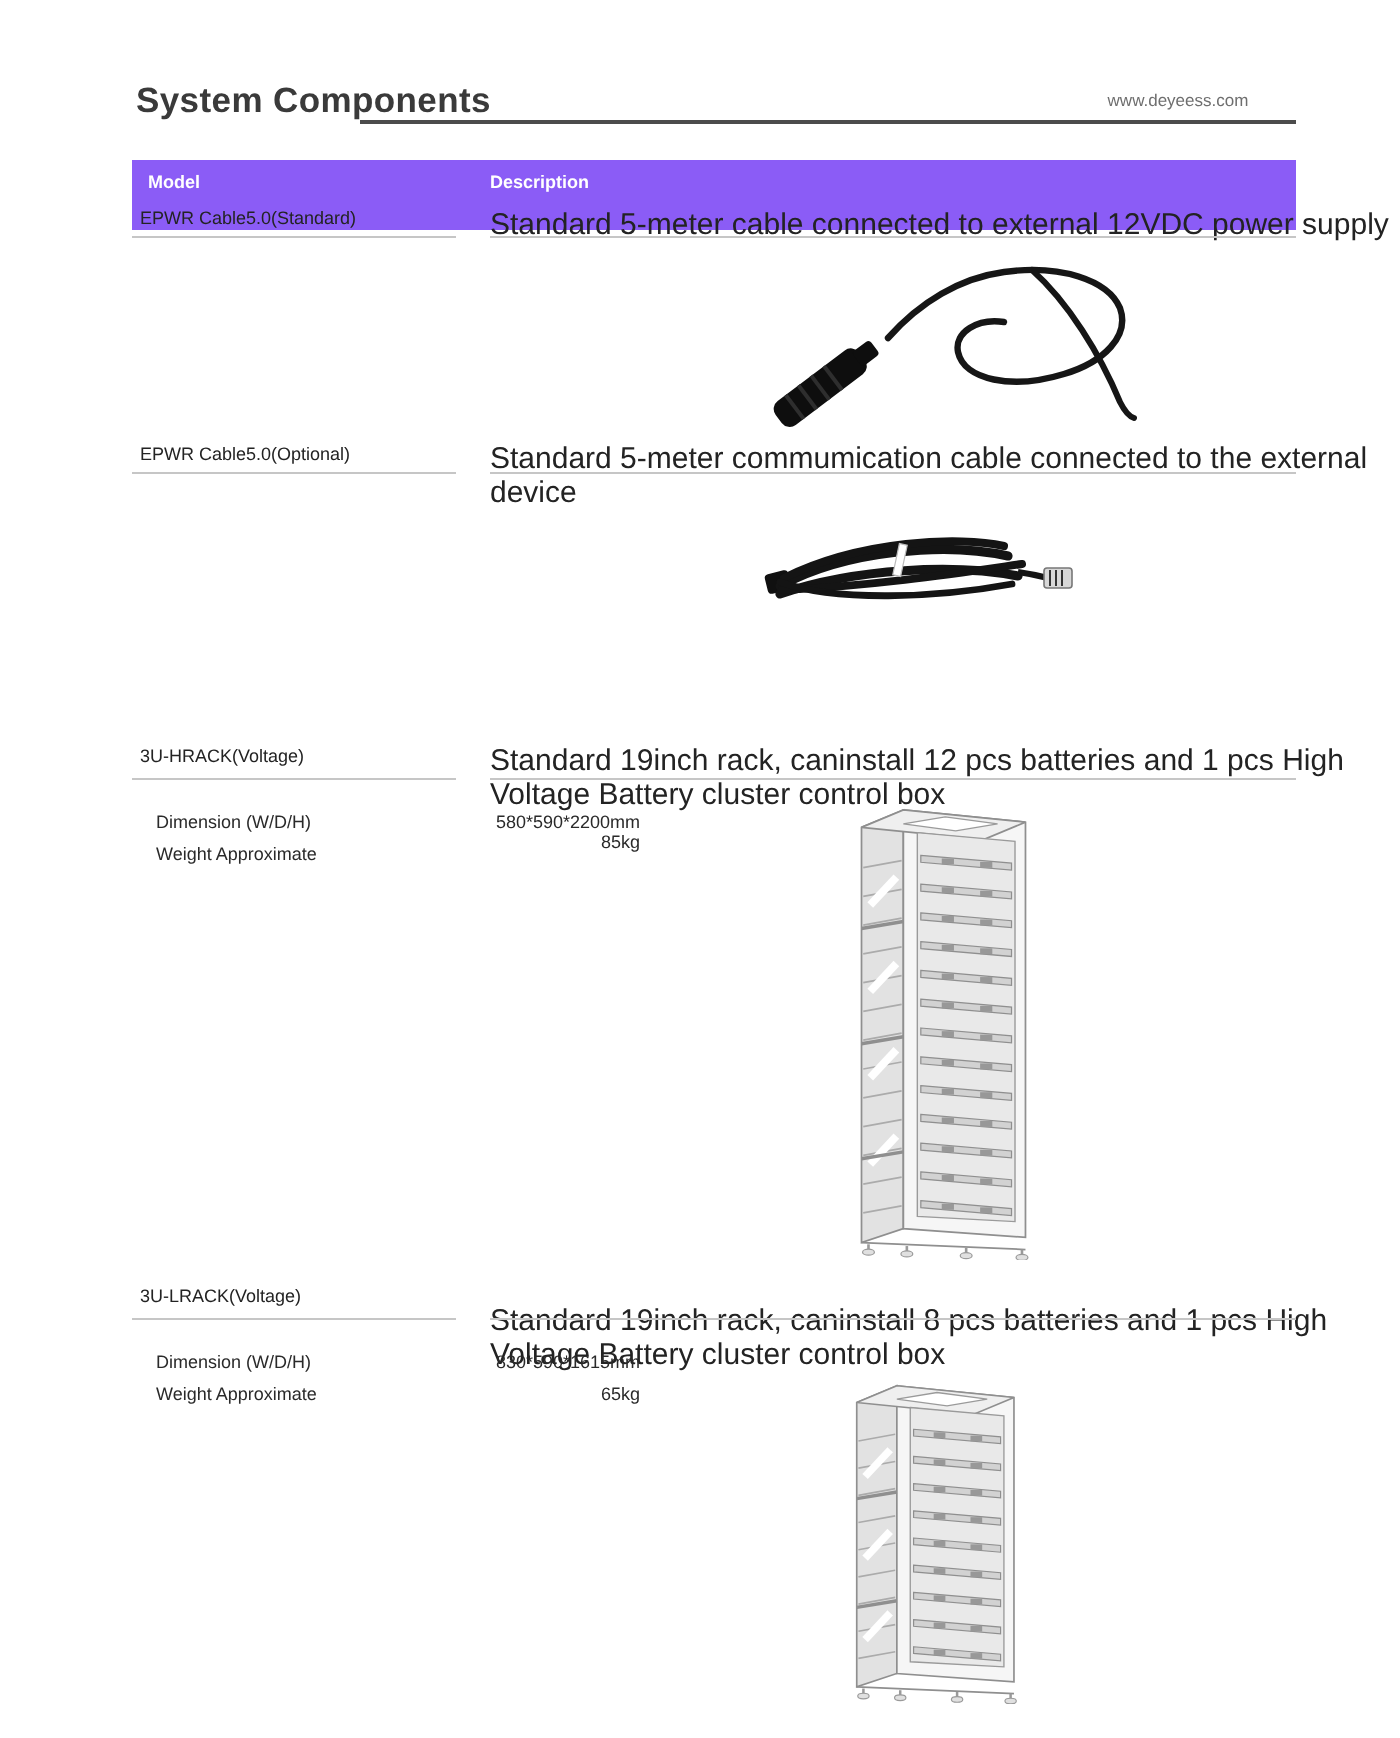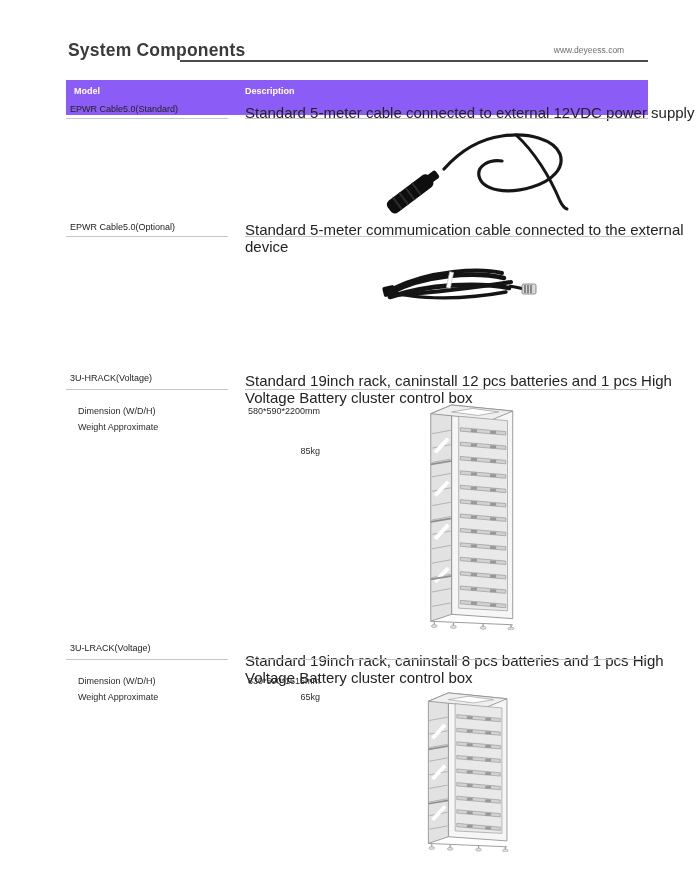--- a/index.html
+++ b/index.html
@@ -75,21 +75,21 @@
 </div>
 
 <div class="abs model-cell" style="top:373px">3U-HRACK(Voltage)</div>
 <div class="abs desc-cell" style="top:372px">Standard 19inch rack, caninstall 12 pcs batteries  and 1 pcs High Voltage Battery cluster control box</div>
 <div class="abs rule-model" style="top:389px"></div>
 <div class="abs rule-desc" style="top:389px"></div>
 
 <div class="abs spec-label" style="top:406px">Dimension (W/D/H)</div>
 <div class="abs spec-value" style="top:406px">580*590*2200mm</div>
 <div class="abs spec-label" style="top:422px">Weight Approximate</div>
-<div class="abs spec-value" style="top:446px">85kg</div>
+<div class="abs spec-value" style="top:416px">85kg</div>
 
 <div class="abs" style="left:422px;top:398px;width:96px;height:232px">
   <svg class="rack-svg" viewBox="0 0 110 266" width="96" height="232">
       <polygon points="10,18 34,8 34,248 10,256" fill="#e2e2e2" stroke="#8f8f8f" stroke-width="1"></polygon>
       <polygon points="34,8 104,15 104,253 34,248" fill="#f6f6f6" stroke="#8f8f8f" stroke-width="1"></polygon>
       <polygon points="10,18 34,8 104,15 80,25" fill="#efefef" stroke="#8f8f8f" stroke-width="1"></polygon>
       <polygon points="34,16 58,12 88,16 64,20" fill="#ffffff" stroke="#9a9a9a" stroke-width="0.8"></polygon>
       <polygon points="42,21 98,26 98,244 42,241" fill="#e9e9e9" stroke="#9a9a9a" stroke-width="0.8"></polygon>
       <line x1="11" y1="41" x2="33" y2="37" stroke="#ababab" stroke-width="1"></line>
       <polygon points="44,34 96,38.5 96,42.5 44,38" fill="#d2d2d2" stroke="#8f8f8f" stroke-width="0.7"></polygon>

